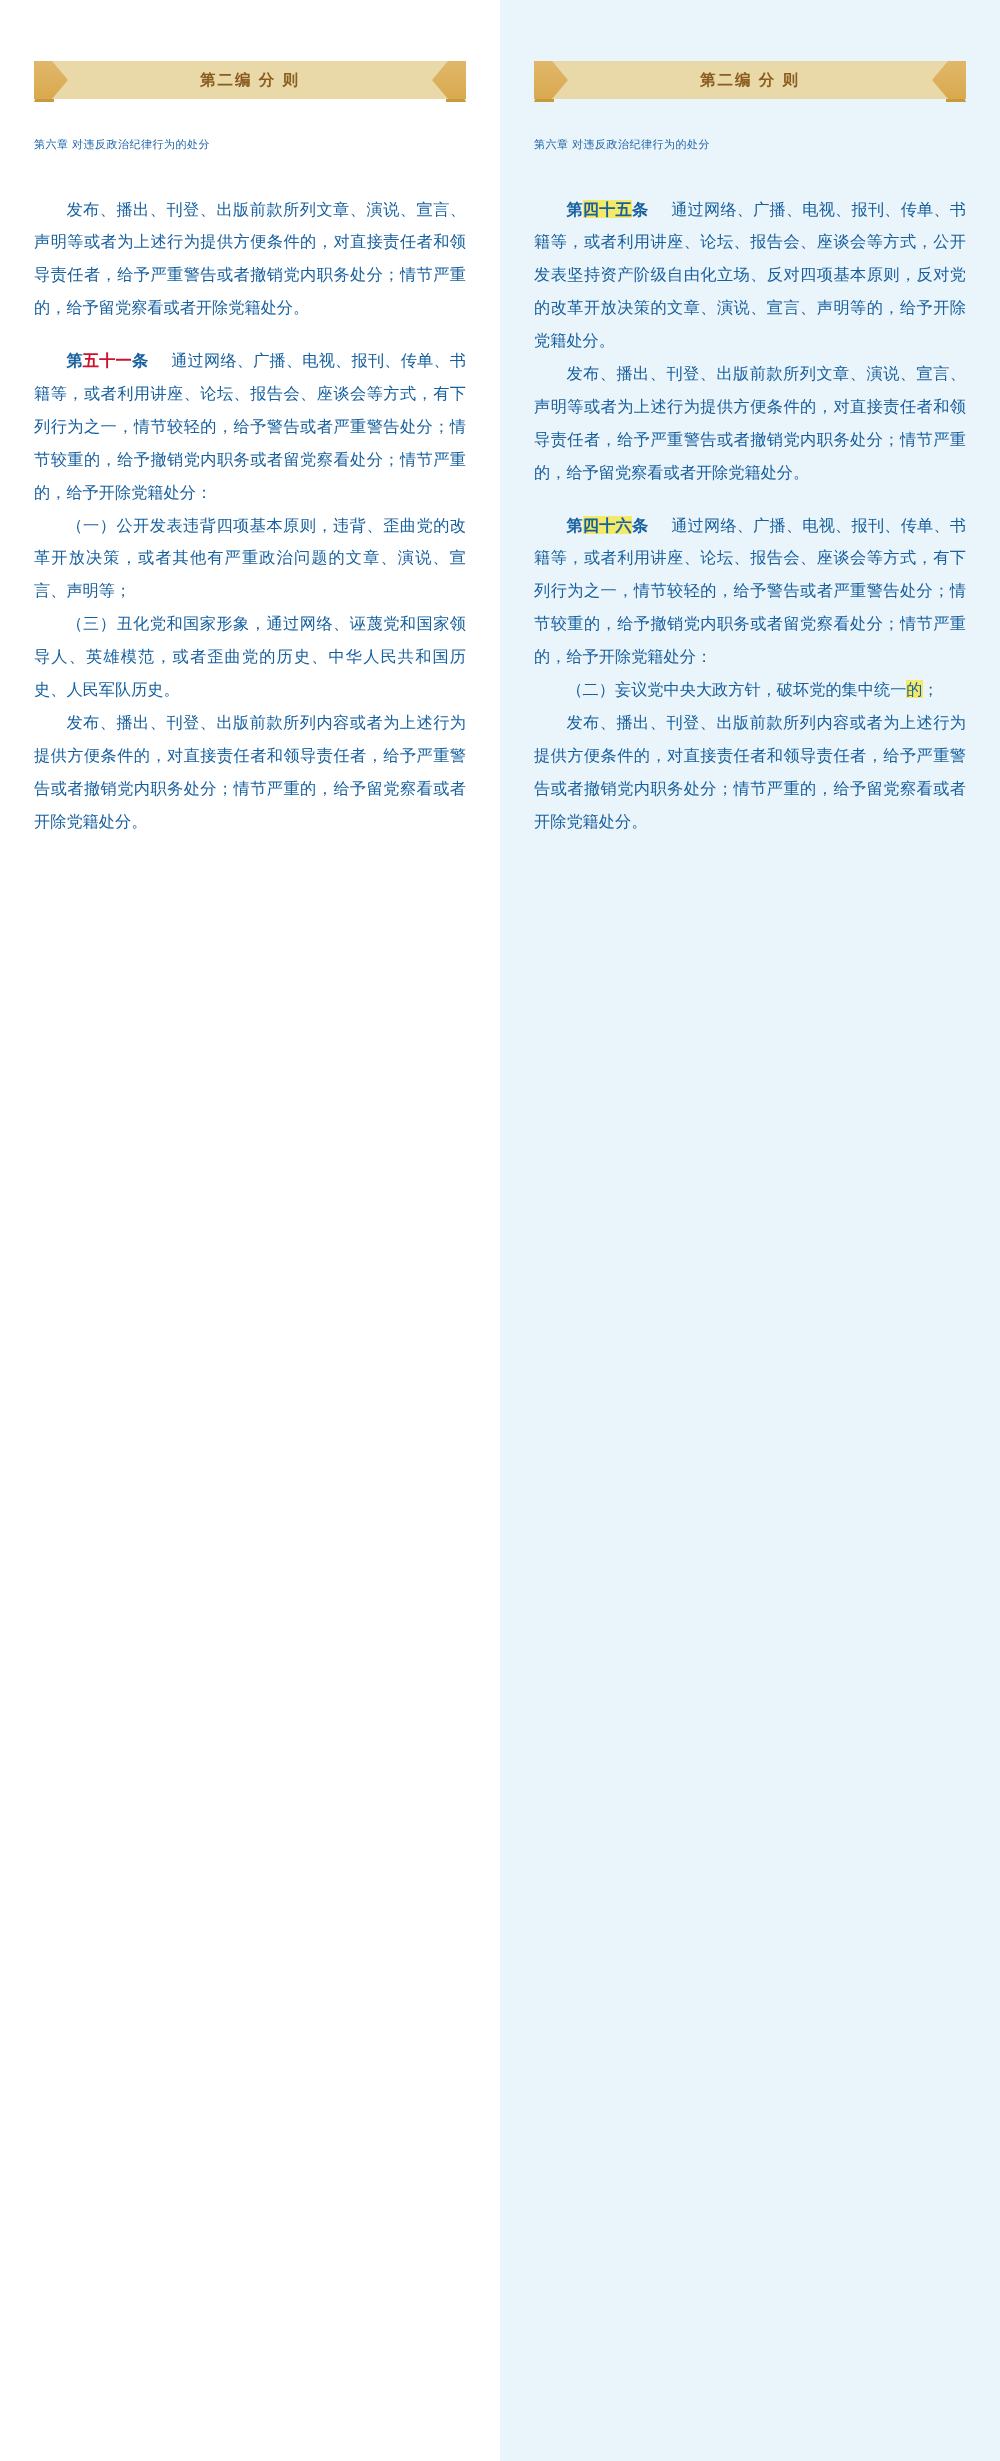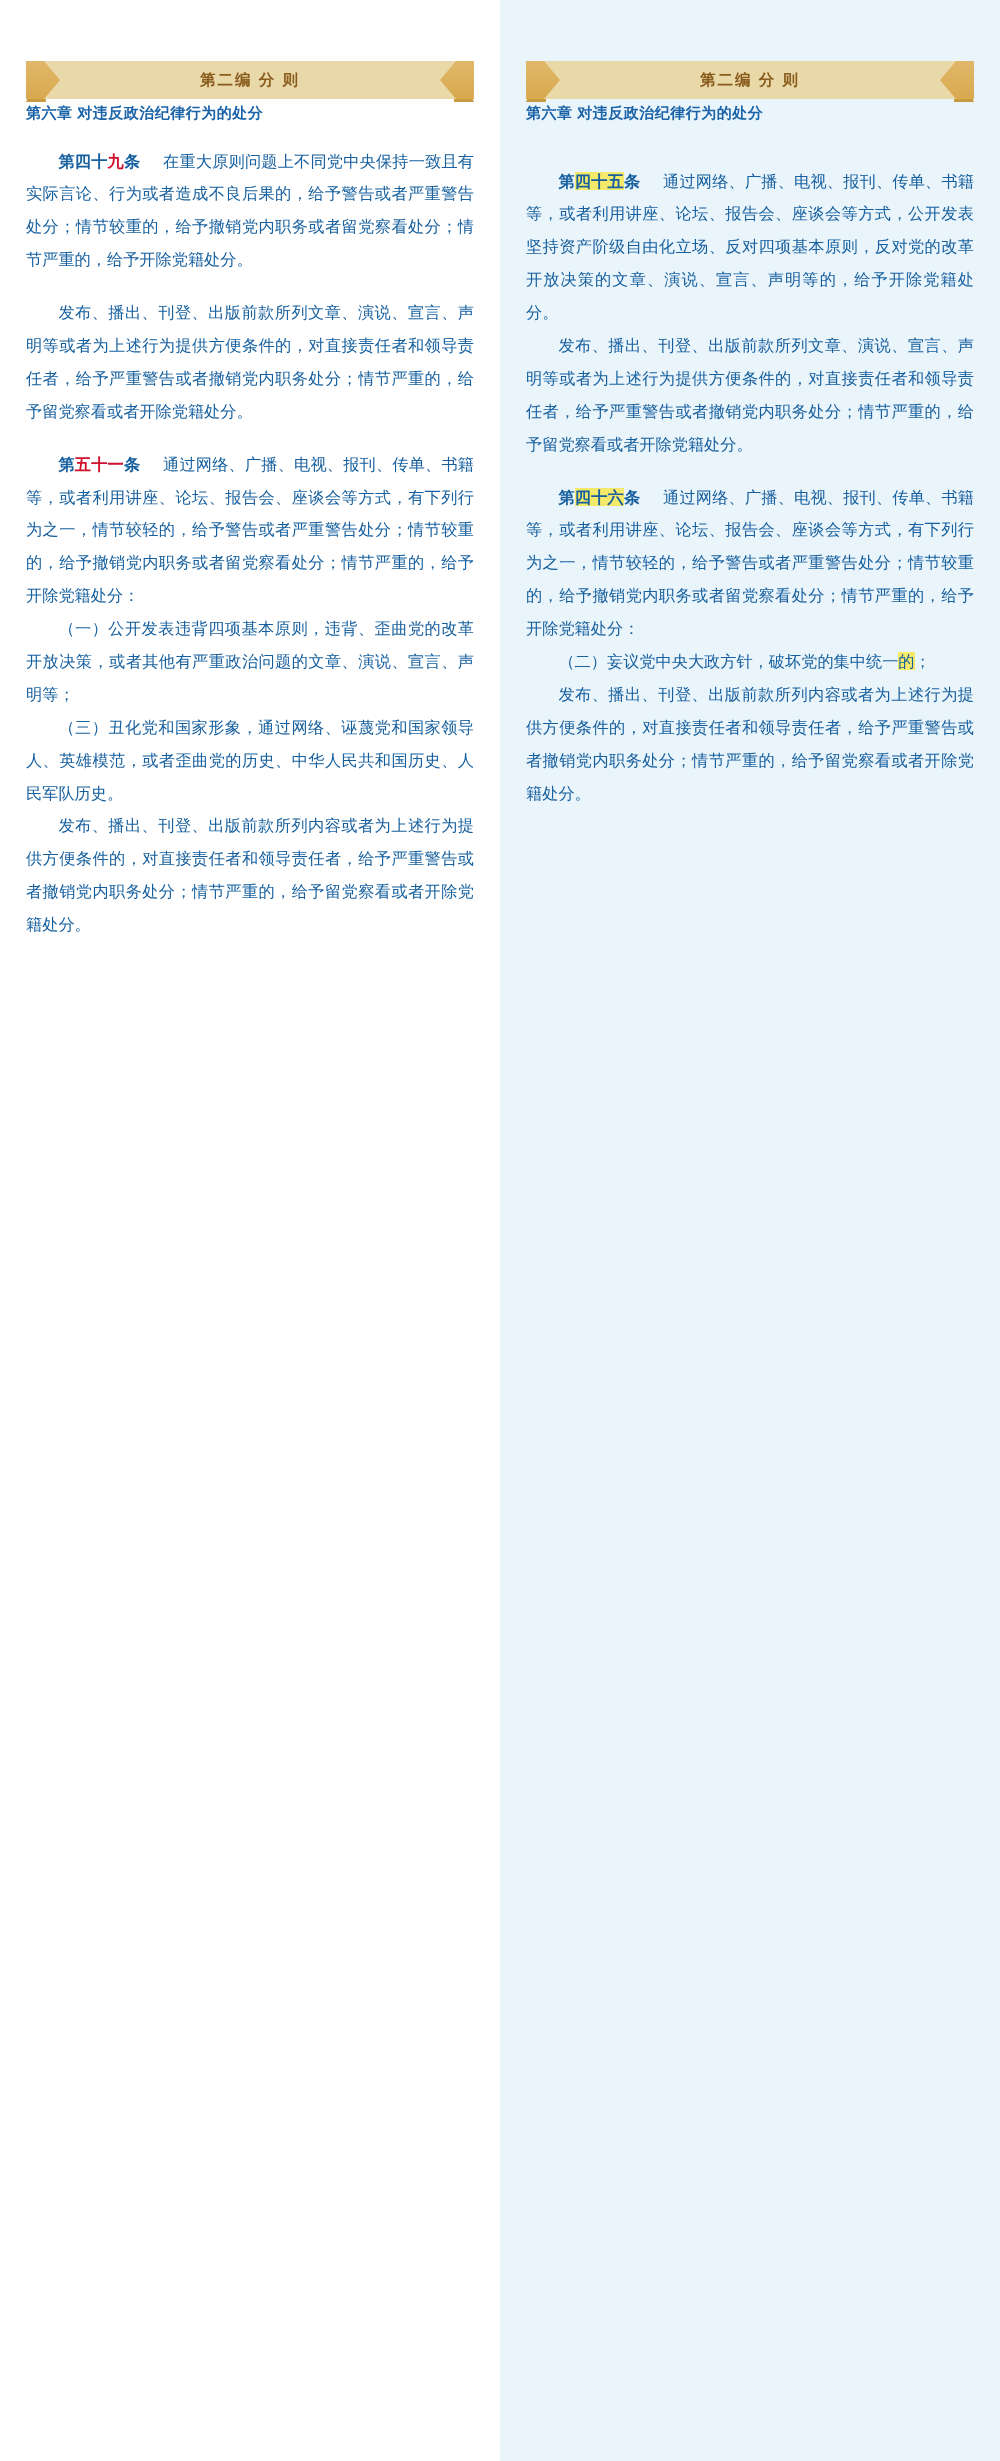--- a/index.html
+++ b/index.html
@@ -15,21 +15,21 @@
     width: 1000px;
     height: 2461px;
     display: flex;
     background: #ffffff;
     overflow: hidden;
   }
   .column {
     position: relative;
     width: 500px;
     box-sizing: border-box;
-    padding: 0 26px;
+    padding: 0 34px;
   }
   .col-left {
     background: #ffffff;
   }
   .col-right {
     background: #eaf4fb;
   }
   .divider {
     position: absolute;
     left: 500px;
@@ -88,22 +88,23 @@
     left: 0;
     clip-path: polygon(0 0, 100% 0, 100% 100%, 0 100%, 8px 50%);
   }
   .ribbon-tail-r {
     right: 0;
     clip-path: polygon(0 0, 100% 0, calc(100% - 8px) 50%, 100% 100%, 0 100%);
   }
 
   
   .chapter-title {
-    font-size: 15px;
-    font-weight: bold;
+    margin-top: 34px;
+    font-size: 11px;
+    font-weight: normal;
     color: #1b63a8;
     letter-spacing: 0.5px;
     line-height: 1.5;
   }
   .col-right .chapter-title {
     color: #1b63a8;
   }
 
   
   .para {
@@ -155,23 +156,20 @@
         <div class="ribbon-inner">
           <span class="ribbon-text">第二编  分  则</span>
         </div>
       </div>
     </div>
 
     <div class="chapter-title">第六章 对违反政治纪律行为的处分</div>
 
     <div class="gap-big"></div>
 
-    <p class="para indent">
-      <span class="art-no">第四十</span><span class="art-red">九</span><span class="art-no">条</span><span class="spacer-sm"></span><span>在重大原则问题上不同党中央保持一致且有实际言论、行为或者造成不良后果的，给予警告或者严重警告处分；情节较重的，给予撤销党内职务或者留党察看处分；情节严重的，给予开除党籍处分。</span>
-    </p>
 
     <div class="gap-big"></div>
 
     <p class="para indent">发布、播出、刊登、出版前款所列文章、演说、宣言、声明等或者为上述行为提供方便条件的，对直接责任者和领导责任者，给予严重警告或者撤销党内职务处分；情节严重的，给予留党察看或者开除党籍处分。</p>
 
     <div class="gap-big"></div>
 
     <p class="para indent">
       <span class="art-no">第</span><span class="art-red">五十一</span><span class="art-no">条</span><span class="spacer-sm"></span><span>通过网络、广播、电视、报刊、传单、书籍等，或者利用讲座、论坛、报告会、座谈会等方式，有下列行为之一，情节较轻的，给予警告或者严重警告处分；情节较重的，给予撤销党内职务或者留党察看处分；情节严重的，给予开除党籍处分：</span>
     </p>

